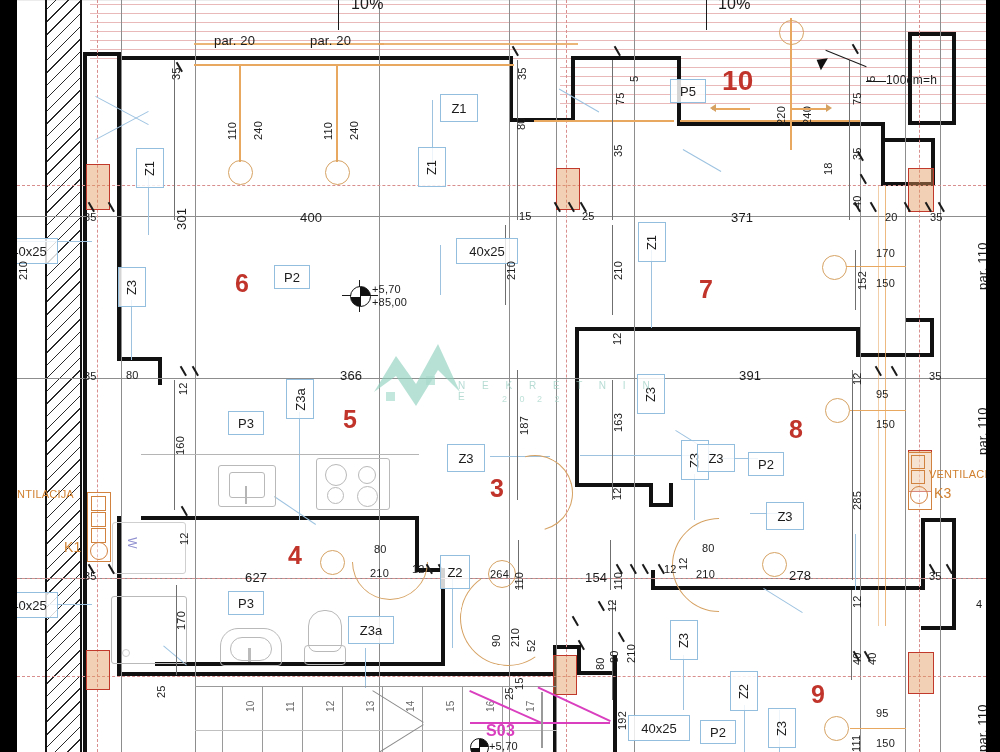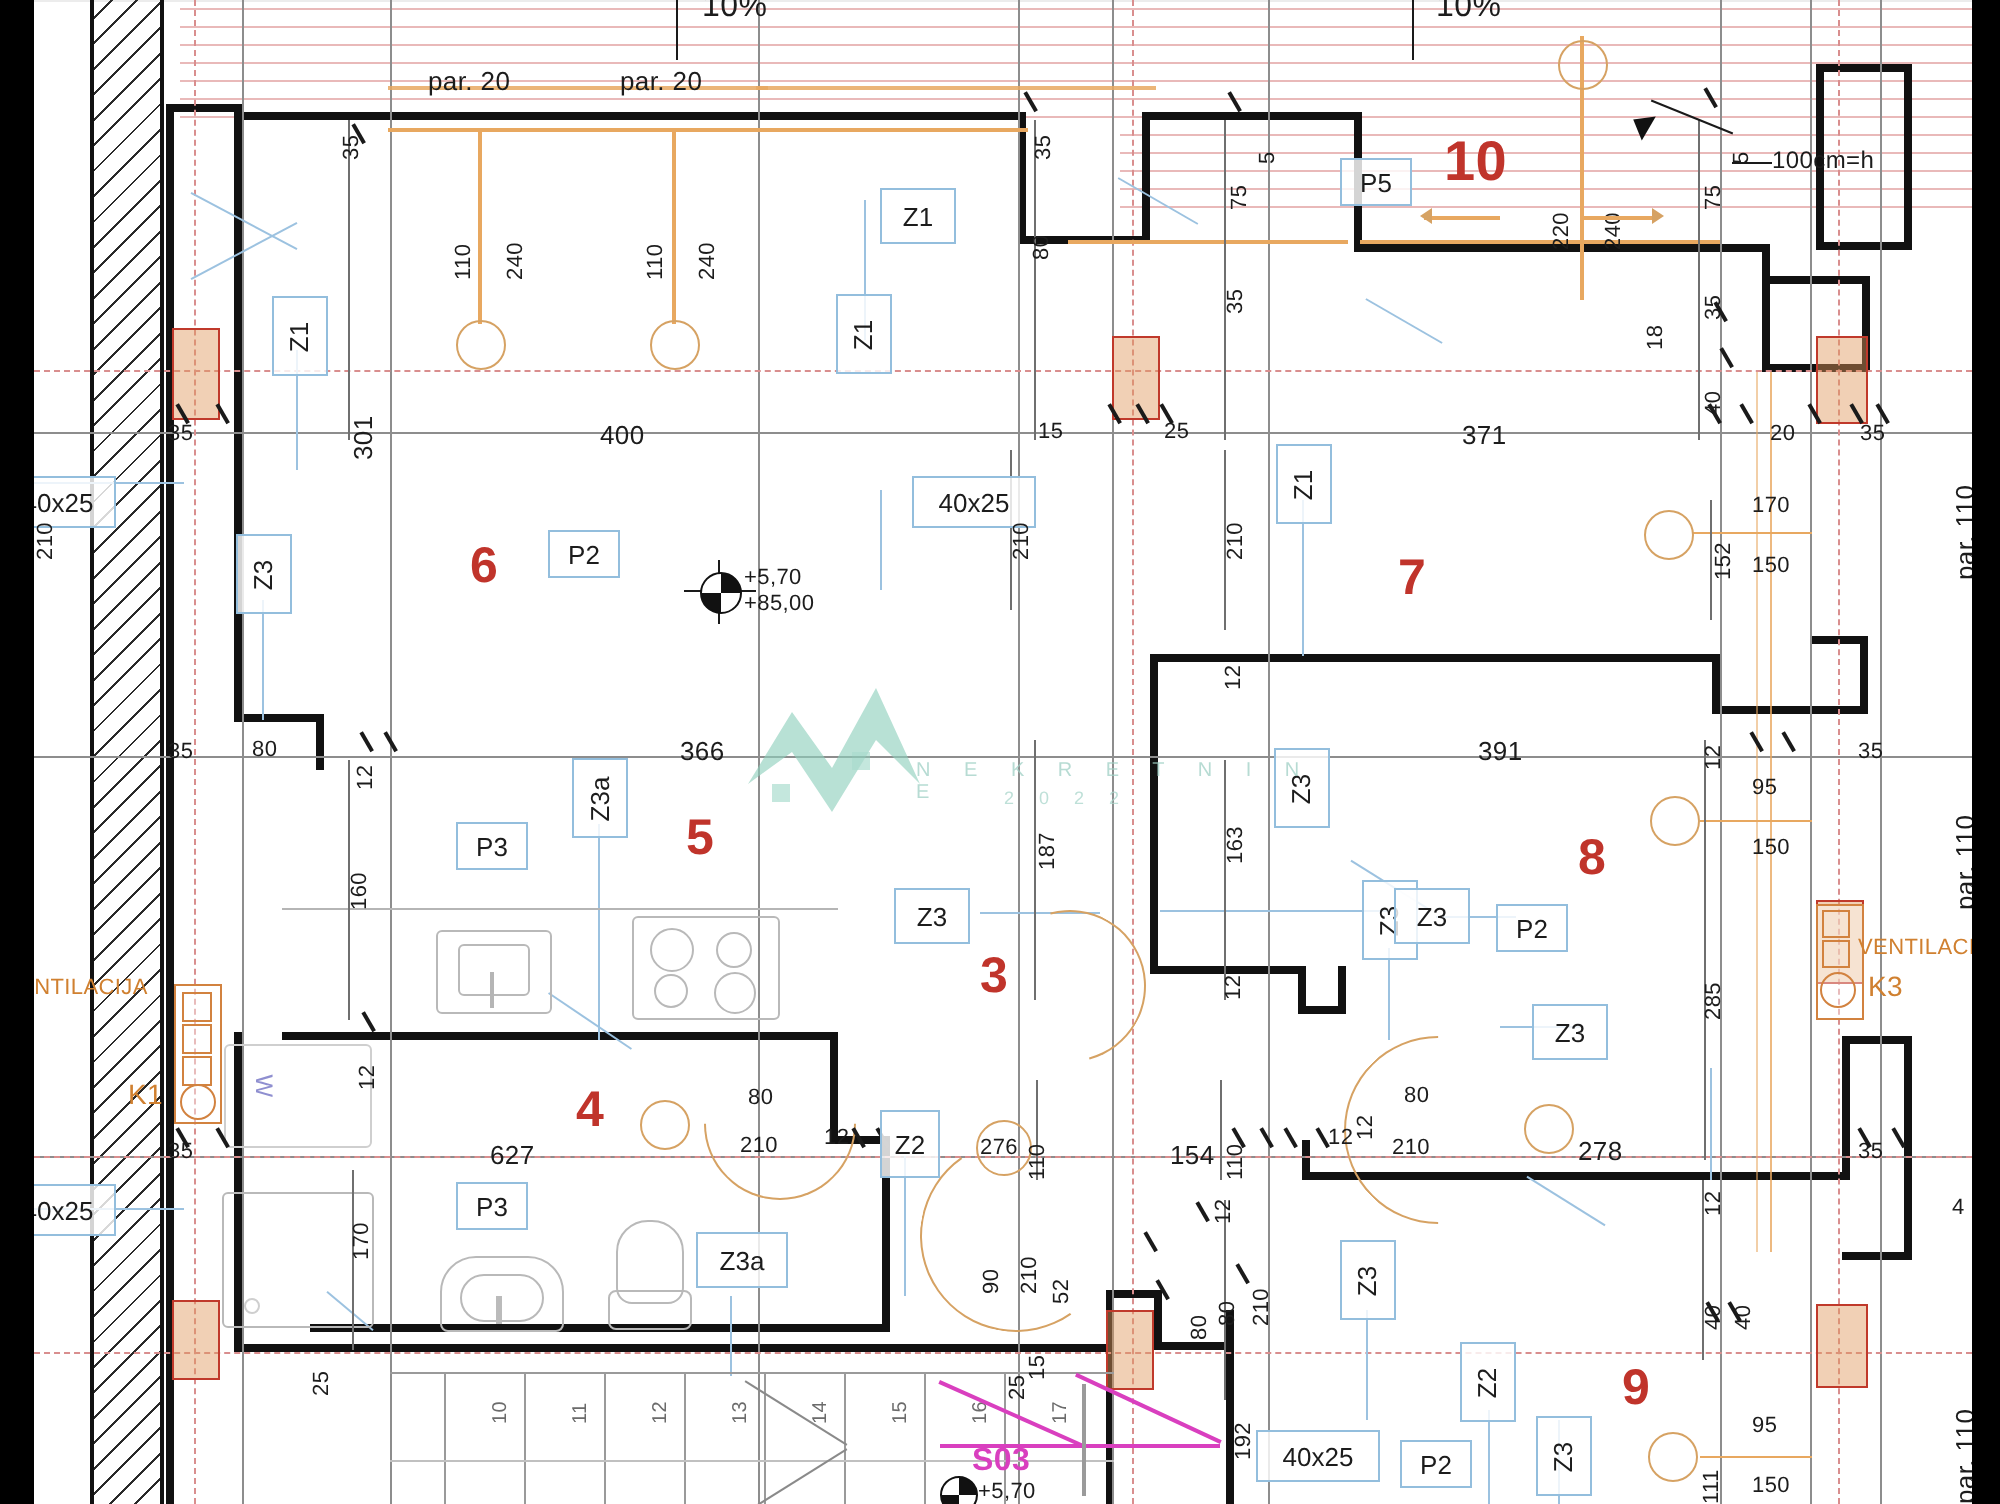--- a/index.html
+++ b/index.html
@@ -570,21 +570,21 @@
   <div class="t sm" style="left:702px;top:542px;">80</div>
   <div class="t sm" style="left:696px;top:568px;">210</div>
   <div class="t sm v" style="left:608px;top:663px;">80</div>
   <div class="t sm v" style="left:625px;top:663px;">210</div>
   <div class="t sm v" style="left:490px;top:647px;">90</div>
   <div class="t sm v" style="left:509px;top:647px;">210</div>
   <div class="t sm v" style="left:525px;top:652px;">52</div>
   <div class="t sm v" style="left:503px;top:700px;">25</div>
   <div class="t sm v" style="left:513px;top:690px;">15</div>
   <div class="t sm v" style="left:616px;top:730px;">192</div>
-  <div class="t sm" style="left:490px;top:568px;">276</div>
+  <div class="t sm" style="left:490px;top:568px;">264</div>
 
   <div class="t" style="left:300px;top:210px;">400</div>
   <div class="t" style="left:731px;top:210px;">371</div>
   <div class="t" style="left:340px;top:368px;">366</div>
   <div class="t" style="left:739px;top:368px;">391</div>
   <div class="t" style="left:245px;top:570px;">627</div>
   <div class="t" style="left:789px;top:568px;">278</div>
   <div class="t" style="left:585px;top:570px;">154</div>
 
   <div class="t sm" style="left:519px;top:210px;">15</div>

